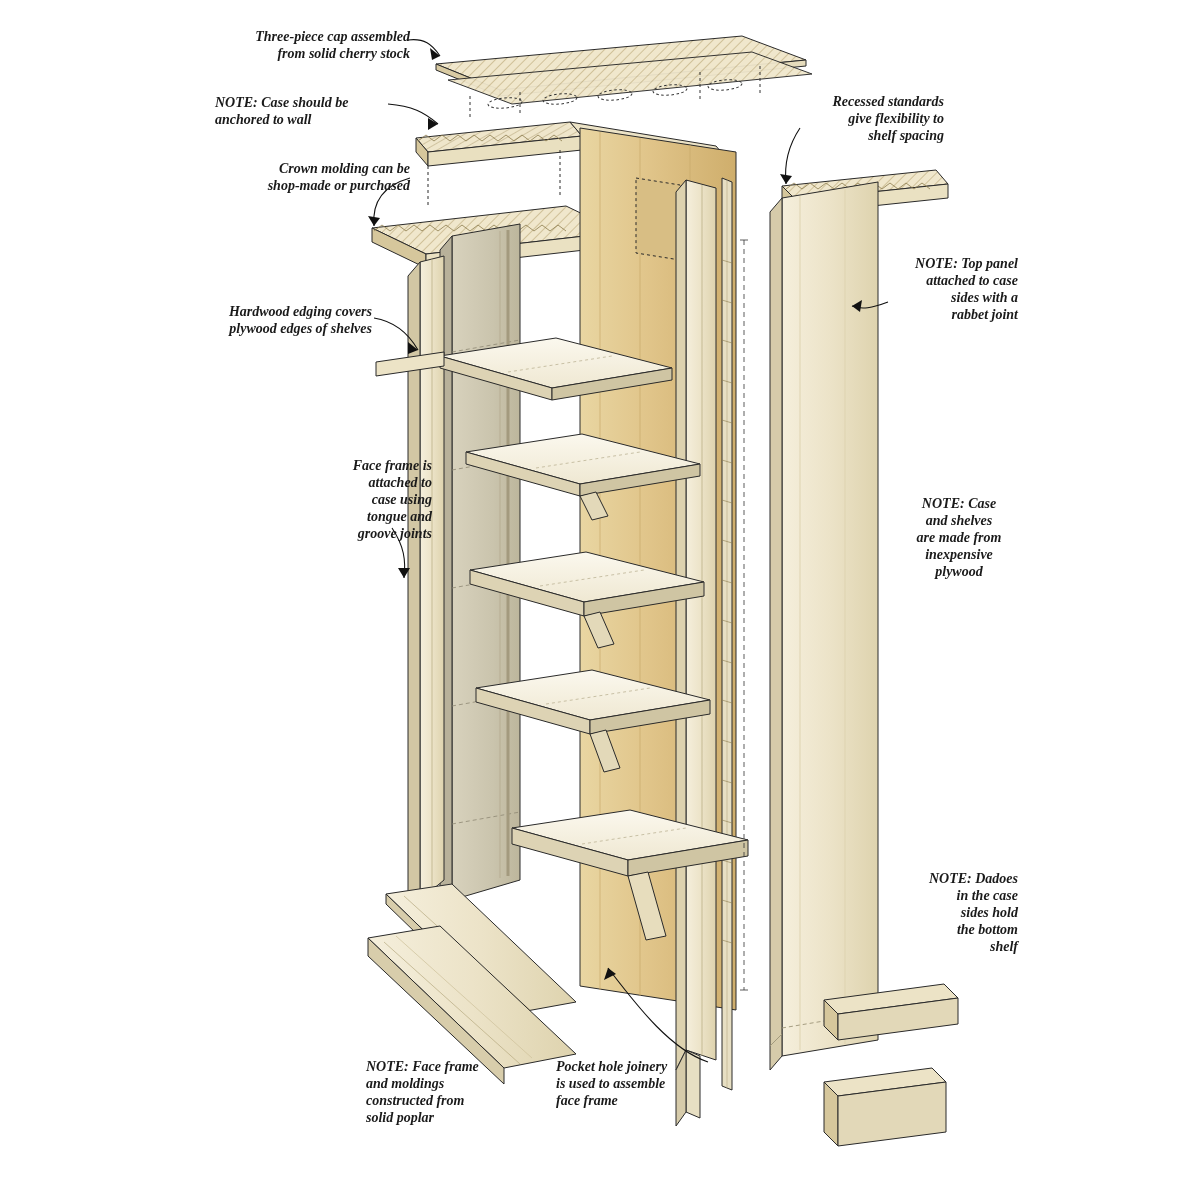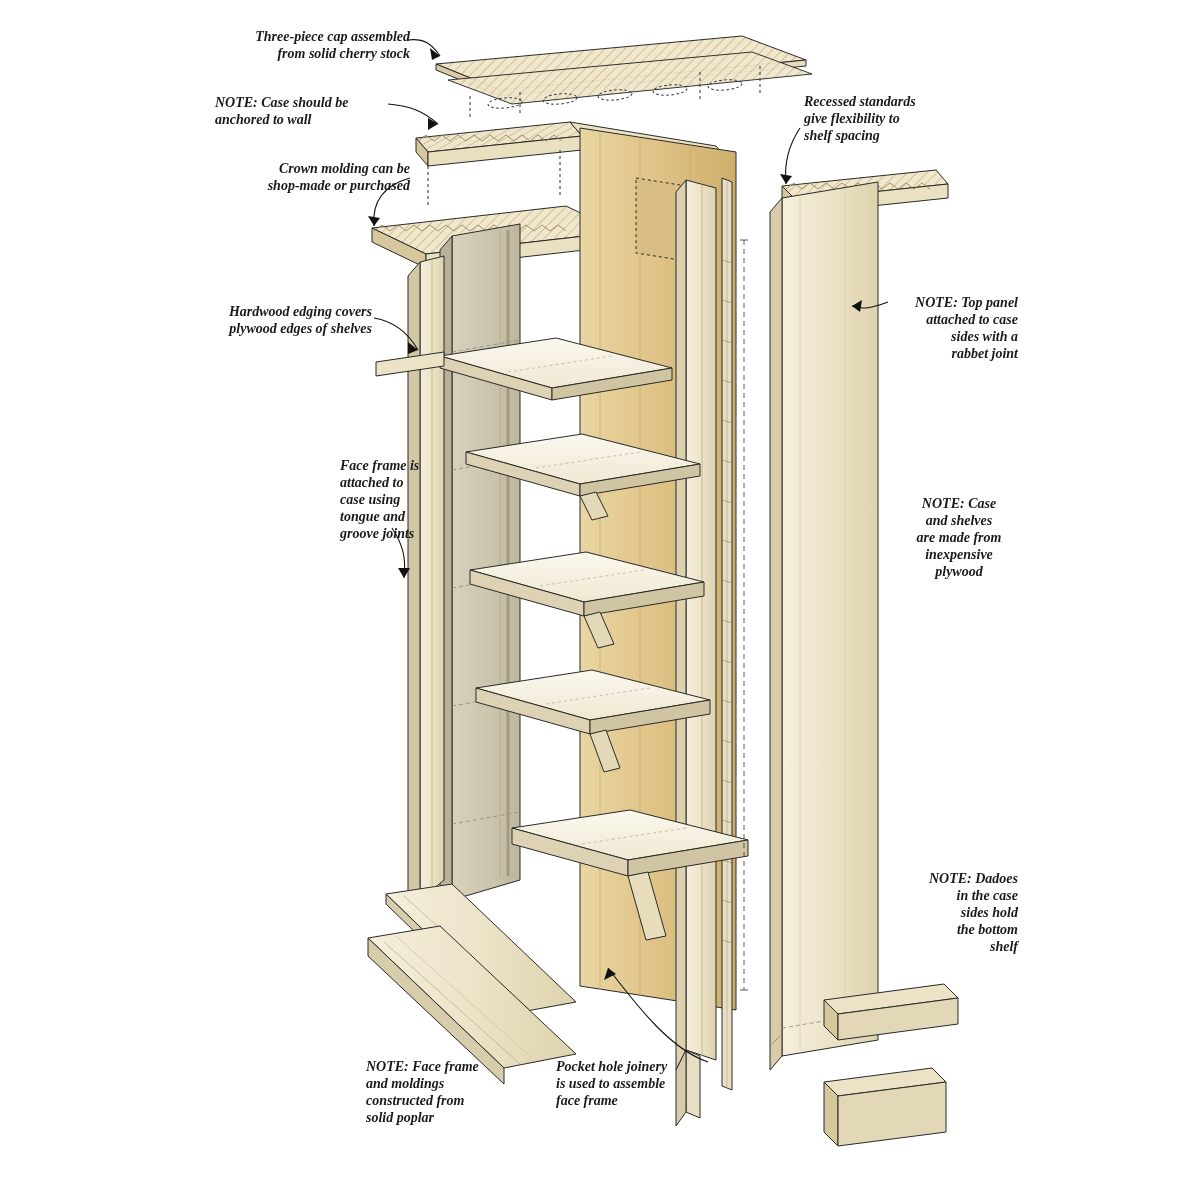--- a/index.html
+++ b/index.html
@@ -18,21 +18,21 @@
     font-family:"Liberation Serif", serif;
     font-style:italic;
     font-weight:bold;
     font-size:14px;
     line-height:1.22;
     color:#1a1a1a;
     white-space:pre-line;
   }
   .callout.right{text-align:right;}
   .callout.left{text-align:left;}
-  .callout.center{text-align:left;}
+  .callout.center{text-align:right;}
 </style>
 </head>
 <body>
 
 <div id="stage">
 
 <svg id="drawing" viewBox="0 0 1200 1200">
   <defs>
     <linearGradient id="gPly" x1="0" y1="0" x2="1" y2="0">
       <stop offset="0%" stop-color="#f5efdc"></stop>
@@ -305,21 +305,21 @@
 <div class="callout center" style="left:340px;top:457px;width:92px;">Face frame is
 attached to
 case using
 tongue and
 groove joints</div>
 
 <div class="callout center" style="left:804px;top:93px;width:140px;">Recessed standards
 give flexibility to
 shelf spacing</div>
 
-<div class="callout right" style="left:890px;top:255px;width:128px;margin-top:39px;">NOTE: Top panel
+<div class="callout right" style="left:890px;top:255px;width:128px;">NOTE: Top panel
 attached to case
 sides with a
 rabbet joint</div>
 
 <div class="callout right" style="left:900px;top:495px;width:118px;text-align:center;">NOTE: Case
 and shelves
 are made from
 inexpensive
 plywood</div>
 

